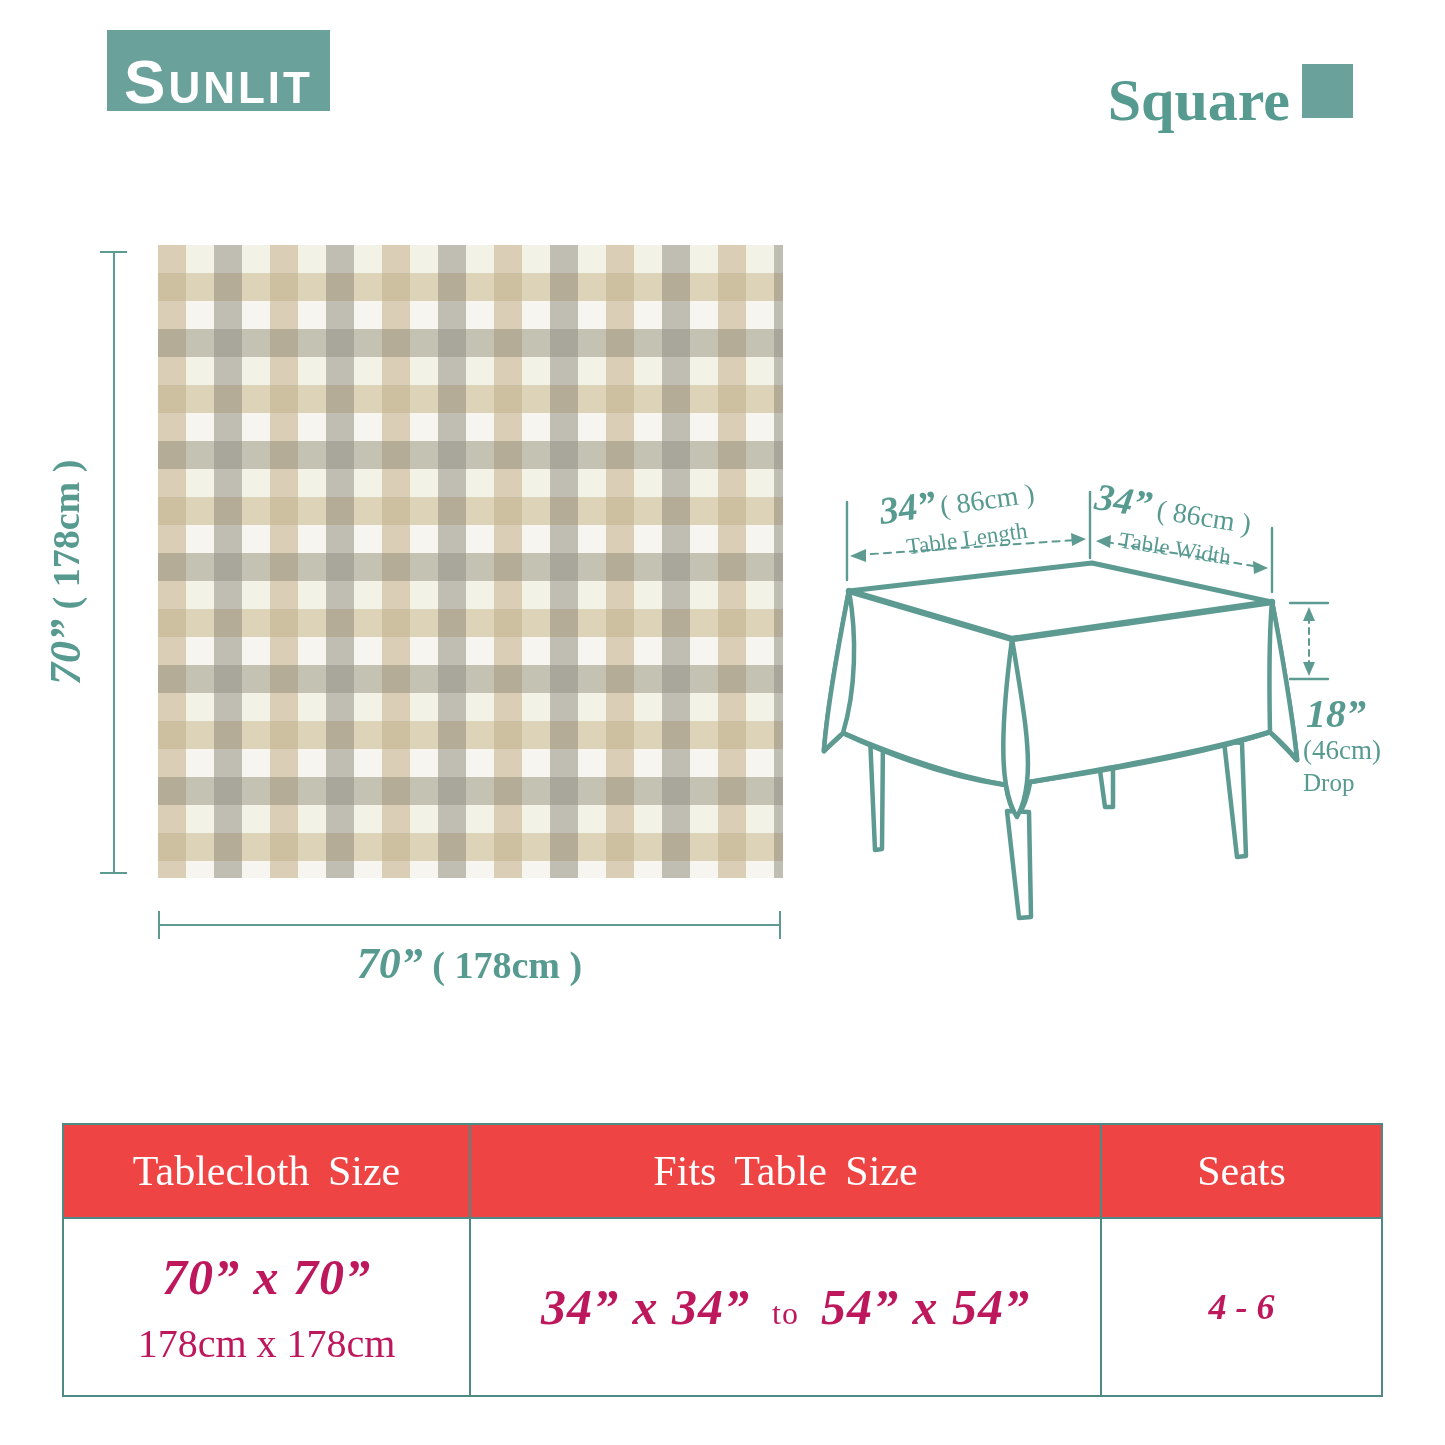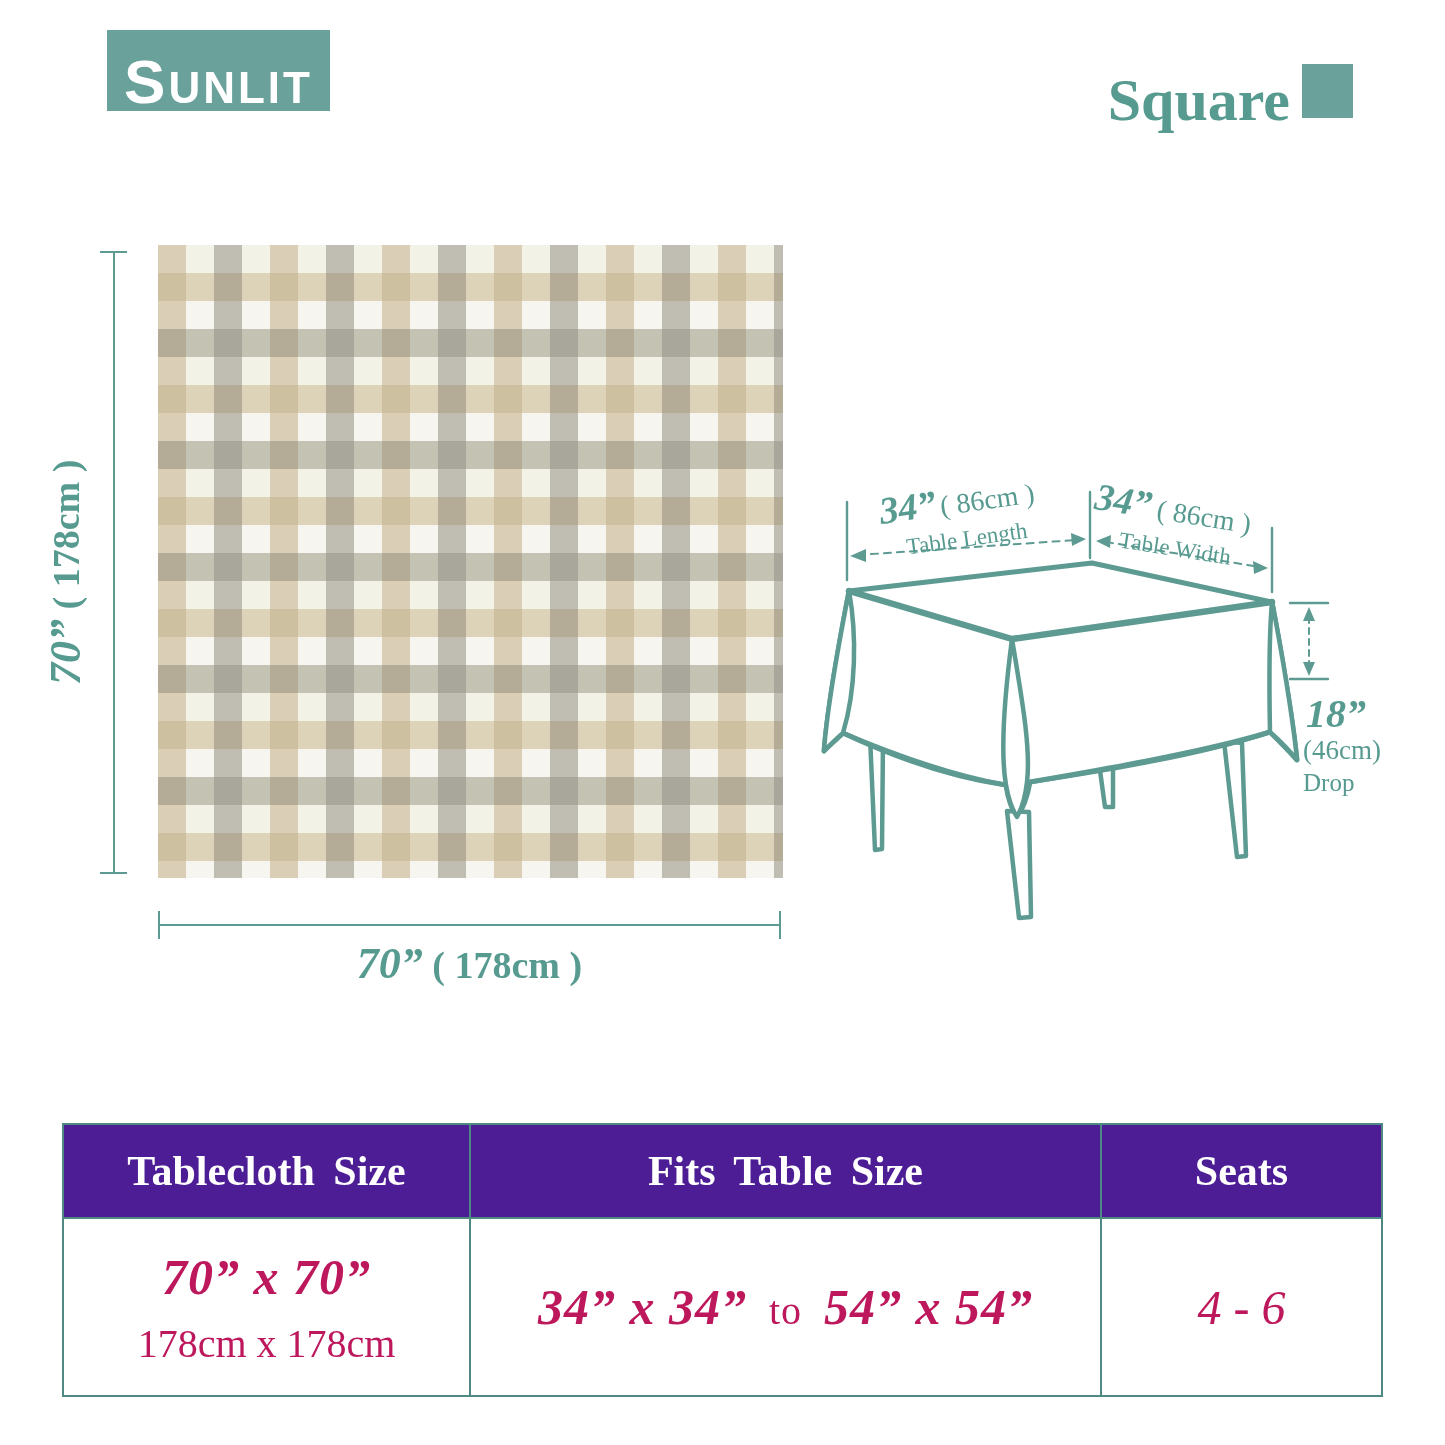--- a/index.html
+++ b/index.html
@@ -37,31 +37,31 @@
   .dt-big{font-size:38px;font-weight:bold;font-style:italic;}
   .dt-small{font-size:28px;}
   .dt-label{font-size:23px;}
   .dt-drop-big{font-size:40px;font-weight:bold;font-style:italic;}
   .dt-drop-cm{font-size:27px;}
   .dt-drop-label{font-size:25px;}
 
   
   .size-table{position:absolute;left:62px;top:1123px;width:1321px;border:2px solid #4e8a83;box-sizing:border-box;}
   .st-row{display:grid;grid-template-columns:407px 631px auto;}
-  .st-hcell{height:92px;background:#4c1d95;border-right:2px solid #4e8a83;
+  .st-hcell{height:92px;background:#ef4444;border-right:2px solid #4e8a83;
             display:flex;align-items:center;justify-content:center;
-            color:#ffffff;font-size:42px;font-weight:bold;word-spacing:8px;}
+            color:#ffffff;font-size:42px;font-weight:normal;word-spacing:8px;}
   .st-hcell:last-child{border-right:none;}
   .st-cell{height:176px;background:#ffffff;border-right:2px solid #4e8a83;border-top:2px solid #4e8a83;
            display:flex;flex-direction:column;align-items:center;justify-content:center;color:#be185d;}
   .st-cell:last-child{border-right:none;}
   .st-line1{font-size:50px;font-weight:bold;font-style:italic;letter-spacing:1px;}
-  .st-line1 .to-word{font-size:40px;font-weight:normal;font-style:normal;margin:0 22px;}
+  .st-line1 .to-word{font-size:32px;font-weight:normal;font-style:normal;margin:0 22px;}
   .st-line2{font-size:40px;margin-top:14px;}
-  .st-seats{font-size:48px;font-weight:normal;font-style:italic;}
+  .st-seats{font-size:36px;font-weight:bold;font-style:italic;}
 </style>
 </head>
 <body>
 
 <div class="canvas">
 
   <div class="logo">
     <p>Sunlit</p>
   </div>
 

